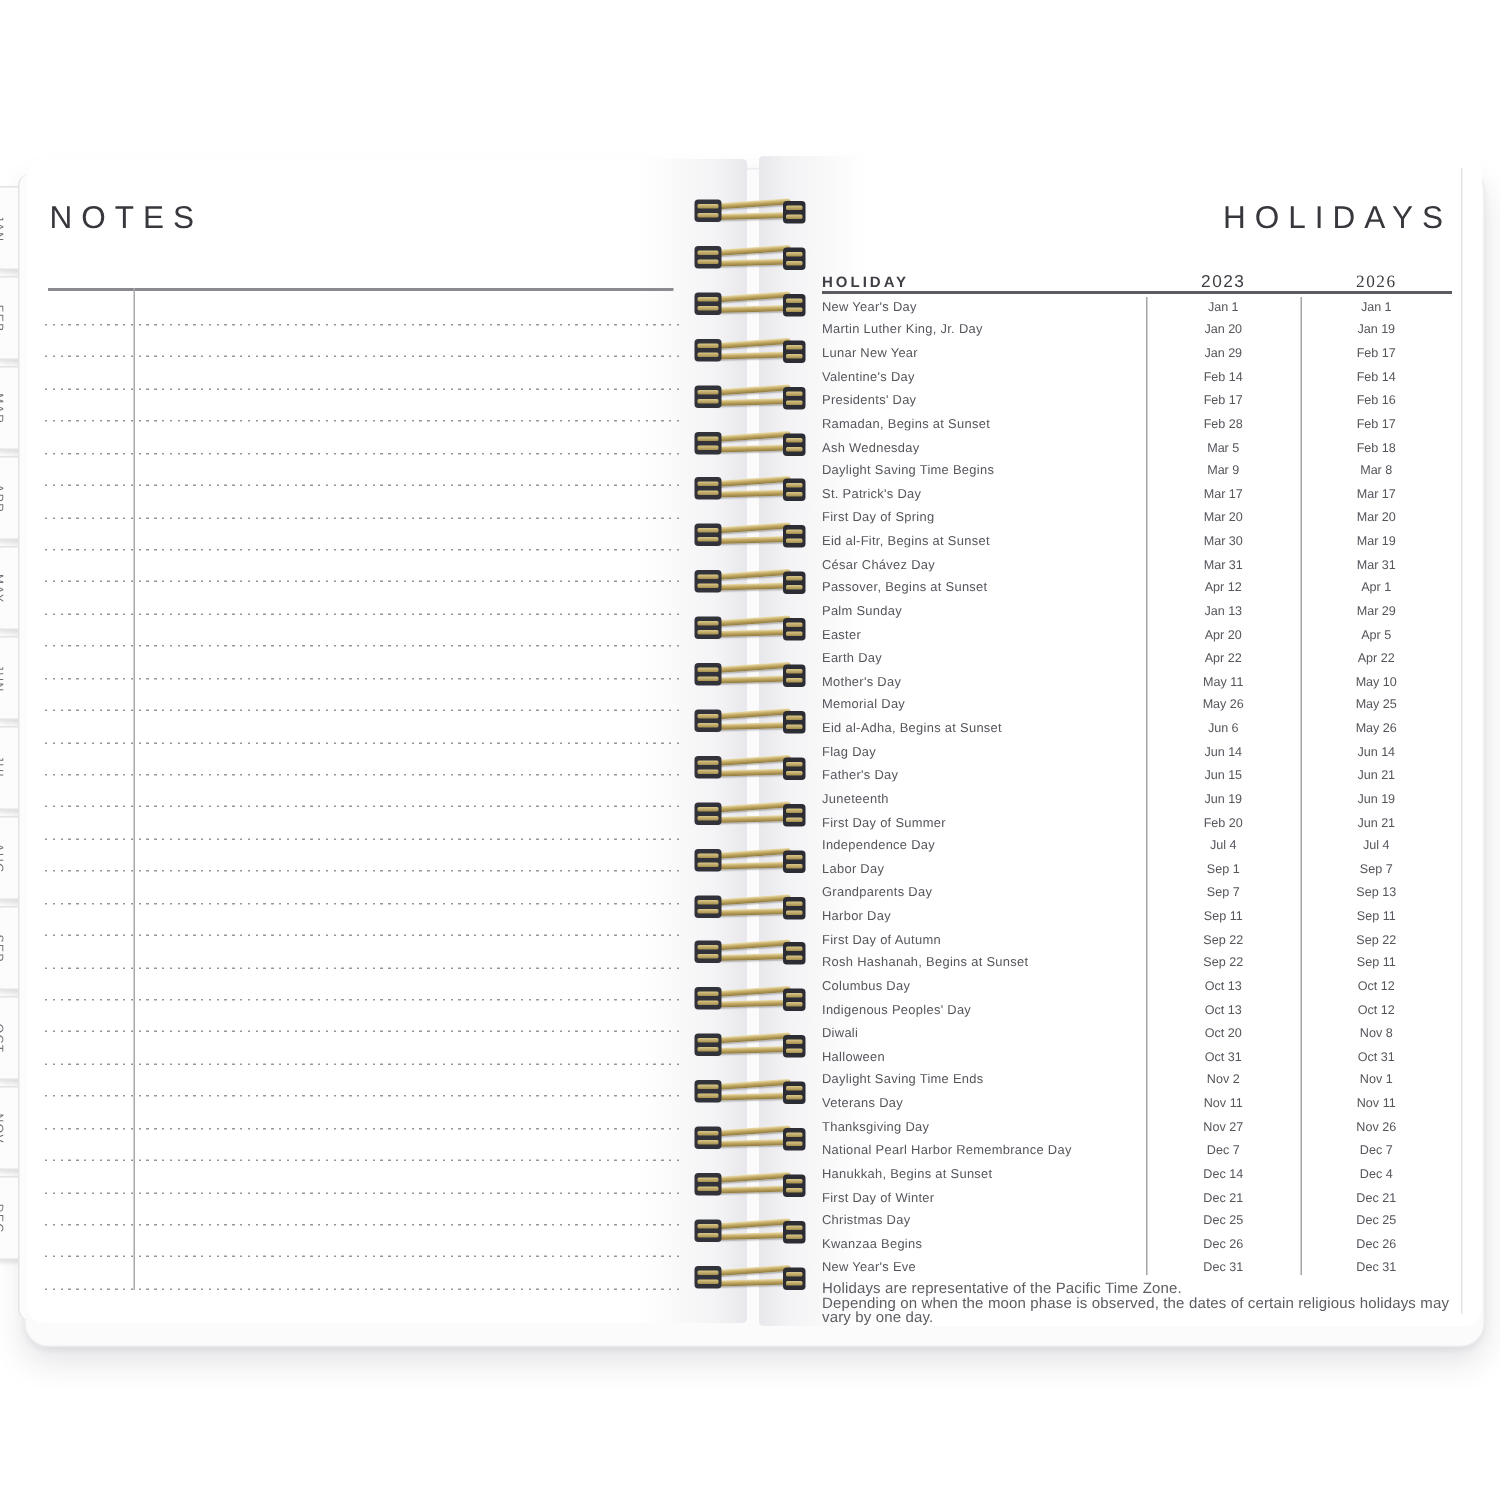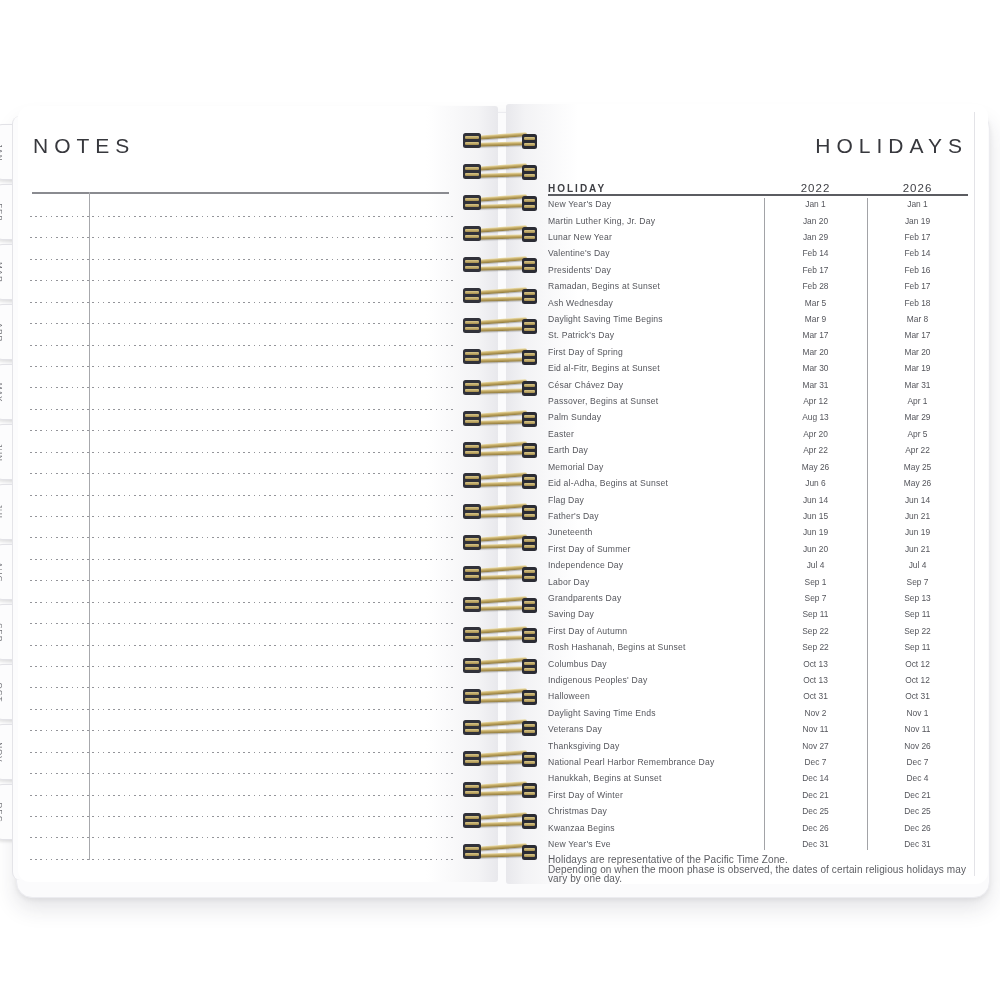--- a/index.html
+++ b/index.html
@@ -79,21 +79,21 @@
     background-size:auto 1.4px;background-repeat:repeat-x;background-position:0 0;
   }
 
   
   .holidays-title{
     right:20px;top:30px;font-size:21px;letter-spacing:6px;color:#37383d;font-weight:500;
   }
   .tbl-head{left:42px;top:70px;width:420px;height:20px;display:flex;align-items:flex-end;}
   .tbl-head .h-name{width:216px;font-size:10px;letter-spacing:2px;color:#3e3f44;font-weight:600;}
   .tbl-head .h-year{font-size:11.5px;letter-spacing:1px;color:#3e3f44;font-weight:500;text-align:center;}
-  .tbl-head .h-2025{width:103px;} .tbl-head .h-2026{width:101px;}
+  .tbl-head .h-2025{width:103px;} .tbl-head .h-2026{width:101px;font-family:Liberation Serif, serif;}
   .tbl-rule{left:42px;top:90px;width:420px;height:1.5px;background:#5b5c61;}
   .tbl-body{left:42px;top:92px;width:420px;height:656px;display:flex;flex-direction:column;}
   .tbl-row{flex:1;display:flex;align-items:center;}
   .tbl-row .c-name{width:216px;font-size:8.6px;color:#55565c;letter-spacing:0.2px;white-space:nowrap;overflow:hidden;}
   .tbl-row .c-date{font-size:8.4px;color:#55565c;text-align:center;}
   .tbl-row .c-2025{width:103px;} .tbl-row .c-2026{width:101px;}
   .col-sep{top:94px;width:1px;height:652px;background:#a2a3a7;}
   .sep-1{left:258px;} .sep-2{left:361px;}
   .footnote{left:42px;top:751px;font-size:10px;line-height:9.5px;color:#5c5d62;letter-spacing:0.1px;}
 </style>
@@ -178,21 +178,21 @@
       <div class="abs dotline" style="top: 710.04px;"></div>
       <div class="abs dotline" style="top: 731.47px;"></div>
       <div class="abs dotline" style="top: 752.9px;"></div>
     </div>
 </div>
 
 <div class="abs page-right">
   <div class="abs holidays-title">HOLIDAYS</div>
   <div class="abs tbl-head">
     <div class="h-name">HOLIDAY</div>
-    <div class="h-year h-2025">2022</div>
+    <div class="h-year h-2025">2023</div>
     <div class="h-year h-2026">2026</div>
   </div>
   <div class="abs tbl-rule"></div>
   <div class="abs col-sep sep-1"></div>
   <div class="abs col-sep sep-2"></div>
   <div class="abs tbl-body" id="tbl-body">
       <div class="tbl-row">
         <div class="c-name">New Year's Day</div>
         <div class="c-date c-2025">Jan 1</div>
         <div class="c-date c-2026">Jan 1</div>
@@ -252,34 +252,39 @@
         <div class="c-date c-2025">Mar 31</div>
         <div class="c-date c-2026">Mar 31</div>
       </div>
       <div class="tbl-row">
         <div class="c-name">Passover, Begins at Sunset</div>
         <div class="c-date c-2025">Apr 12</div>
         <div class="c-date c-2026">Apr 1</div>
       </div>
       <div class="tbl-row">
         <div class="c-name">Palm Sunday</div>
-        <div class="c-date c-2025">Aug 13</div>
+        <div class="c-date c-2025">Jan 13</div>
         <div class="c-date c-2026">Mar 29</div>
       </div>
       <div class="tbl-row">
         <div class="c-name">Easter</div>
         <div class="c-date c-2025">Apr 20</div>
         <div class="c-date c-2026">Apr 5</div>
       </div>
       <div class="tbl-row">
         <div class="c-name">Earth Day</div>
         <div class="c-date c-2025">Apr 22</div>
         <div class="c-date c-2026">Apr 22</div>
       </div>
       <div class="tbl-row">
+        <div class="c-name">Mother's Day</div>
+        <div class="c-date c-2025">May 11</div>
+        <div class="c-date c-2026">May 10</div>
+      </div>
+      <div class="tbl-row">
         <div class="c-name">Memorial Day</div>
         <div class="c-date c-2025">May 26</div>
         <div class="c-date c-2026">May 25</div>
       </div>
       <div class="tbl-row">
         <div class="c-name">Eid al-Adha, Begins at Sunset</div>
         <div class="c-date c-2025">Jun 6</div>
         <div class="c-date c-2026">May 26</div>
       </div>
       <div class="tbl-row">
@@ -292,40 +297,40 @@
         <div class="c-date c-2025">Jun 15</div>
         <div class="c-date c-2026">Jun 21</div>
       </div>
       <div class="tbl-row">
         <div class="c-name">Juneteenth</div>
         <div class="c-date c-2025">Jun 19</div>
         <div class="c-date c-2026">Jun 19</div>
       </div>
       <div class="tbl-row">
         <div class="c-name">First Day of Summer</div>
-        <div class="c-date c-2025">Jun 20</div>
+        <div class="c-date c-2025">Feb 20</div>
         <div class="c-date c-2026">Jun 21</div>
       </div>
       <div class="tbl-row">
         <div class="c-name">Independence Day</div>
         <div class="c-date c-2025">Jul 4</div>
         <div class="c-date c-2026">Jul 4</div>
       </div>
       <div class="tbl-row">
         <div class="c-name">Labor Day</div>
         <div class="c-date c-2025">Sep 1</div>
         <div class="c-date c-2026">Sep 7</div>
       </div>
       <div class="tbl-row">
         <div class="c-name">Grandparents Day</div>
         <div class="c-date c-2025">Sep 7</div>
         <div class="c-date c-2026">Sep 13</div>
       </div>
       <div class="tbl-row">
-        <div class="c-name">Saving Day</div>
+        <div class="c-name">Harbor Day</div>
         <div class="c-date c-2025">Sep 11</div>
         <div class="c-date c-2026">Sep 11</div>
       </div>
       <div class="tbl-row">
         <div class="c-name">First Day of Autumn</div>
         <div class="c-date c-2025">Sep 22</div>
         <div class="c-date c-2026">Sep 22</div>
       </div>
       <div class="tbl-row">
         <div class="c-name">Rosh Hashanah, Begins at Sunset</div>
@@ -334,20 +339,25 @@
       </div>
       <div class="tbl-row">
         <div class="c-name">Columbus Day</div>
         <div class="c-date c-2025">Oct 13</div>
         <div class="c-date c-2026">Oct 12</div>
       </div>
       <div class="tbl-row">
         <div class="c-name">Indigenous Peoples' Day</div>
         <div class="c-date c-2025">Oct 13</div>
         <div class="c-date c-2026">Oct 12</div>
+      </div>
+      <div class="tbl-row">
+        <div class="c-name">Diwali</div>
+        <div class="c-date c-2025">Oct 20</div>
+        <div class="c-date c-2026">Nov 8</div>
       </div>
       <div class="tbl-row">
         <div class="c-name">Halloween</div>
         <div class="c-date c-2025">Oct 31</div>
         <div class="c-date c-2026">Oct 31</div>
       </div>
       <div class="tbl-row">
         <div class="c-name">Daylight Saving Time Ends</div>
         <div class="c-date c-2025">Nov 2</div>
         <div class="c-date c-2026">Nov 1</div>

